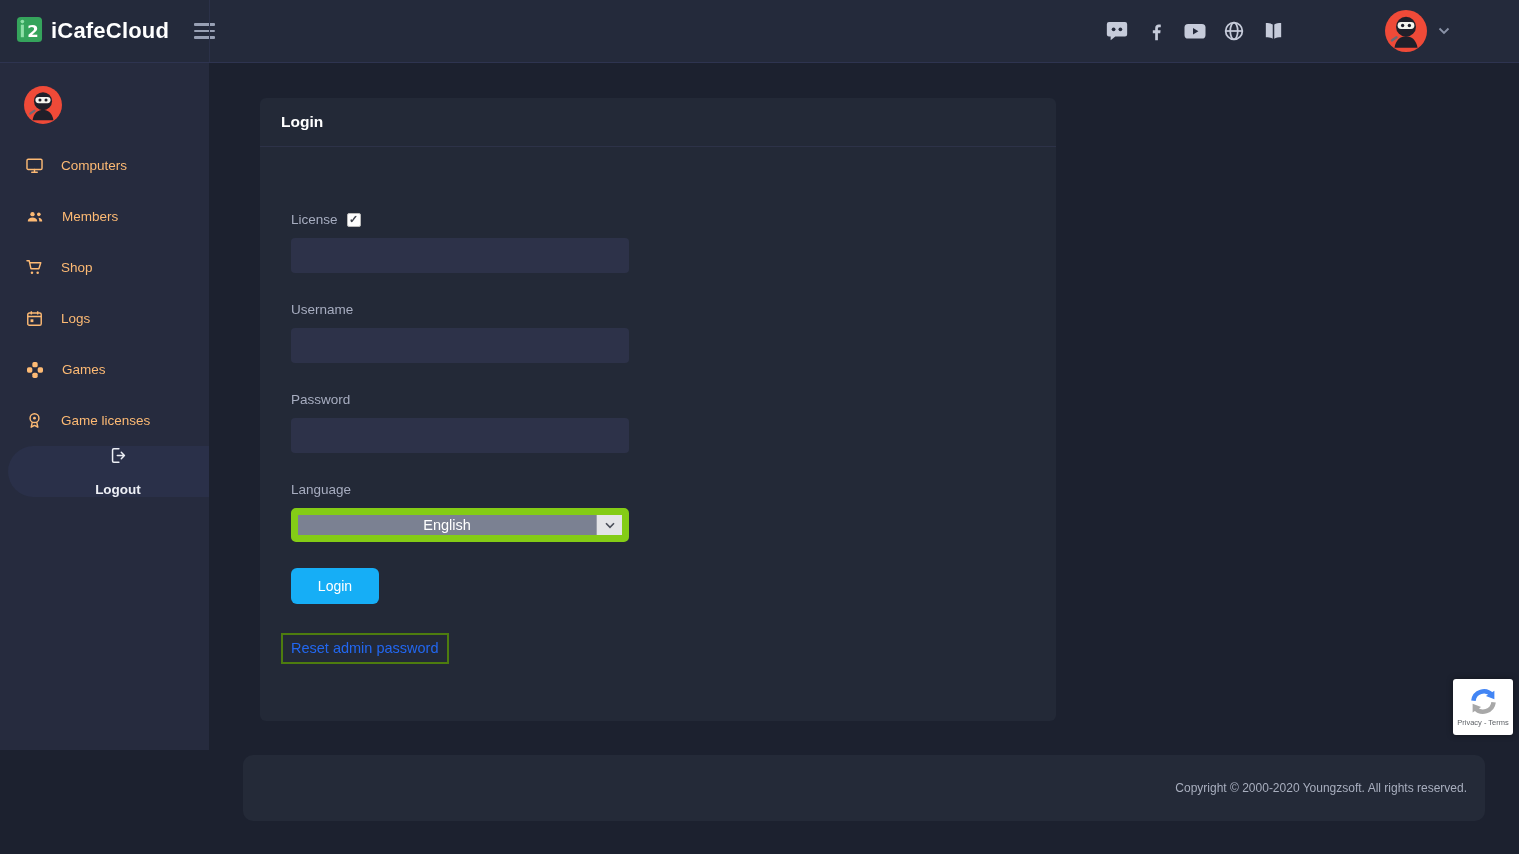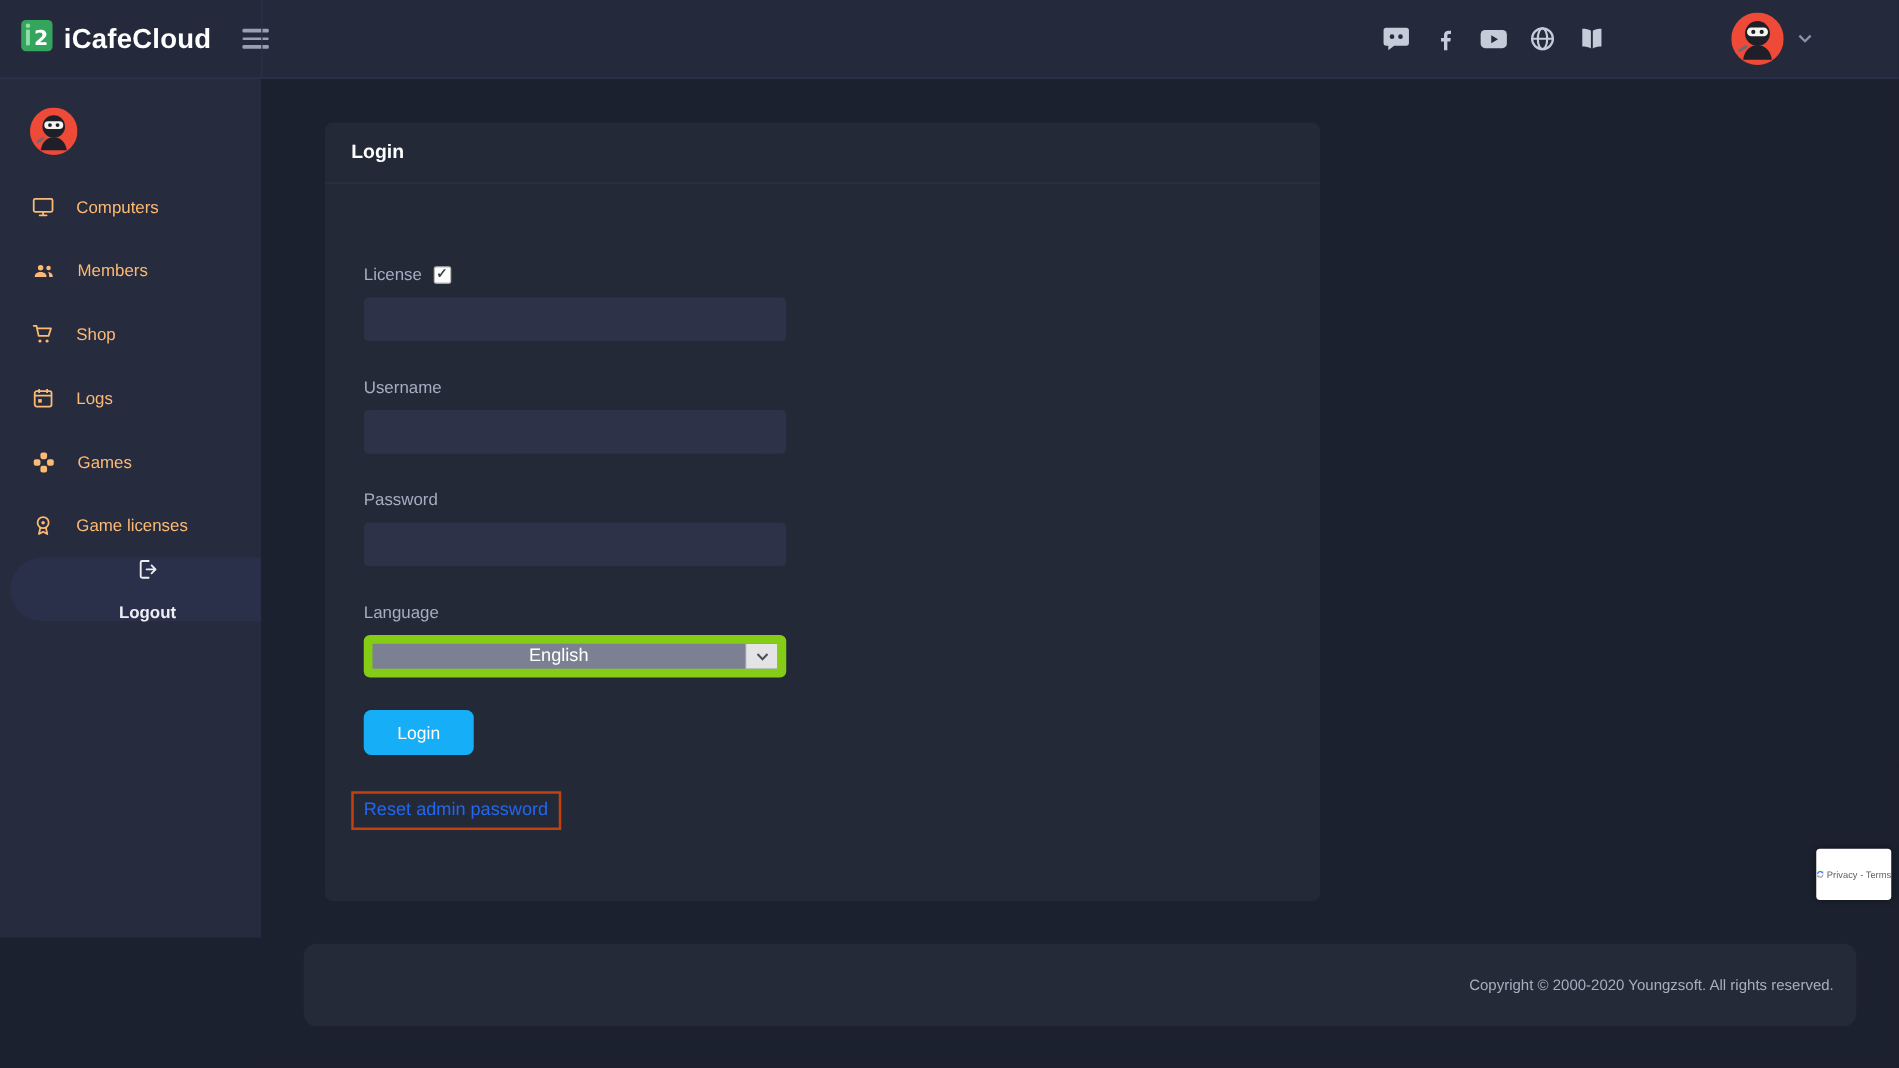--- a/index.html
+++ b/index.html
@@ -96,36 +96,36 @@
 
   .login-btn {
     margin-top:26px; width:88px; height:36px;
     background:#16AEF6; border:none; border-radius:6px;
     color:#FFFFFF; font-size:14px; cursor:pointer; font-family:inherit;
     display:block;
   }
 
   .reset-box {
     display:inline-block; margin-top:29px; margin-left:-10px;
-    border:2px solid #c2410c; padding:4px 8px 5px 8px;
+    border:2px solid #4d7c0f; padding:4px 8px 5px 8px;
   }
   .reset-link { color:#2267F0; font-size:14.5px; text-decoration:none; cursor:pointer; }
 
   .footer {
     position:absolute; left:34px; top:692px; width:1242px; height:66px;
     background:#242A38; border-radius:10px;
     display:flex; align-items:center; justify-content:flex-end;
     padding-right:18px; color:#A8AEBE; font-size:12px;
   }
 
   
   .recaptcha {
-    position:absolute; left:1453px; top:679px; width:60px; height:41px;
+    position:absolute; left:1453px; top:679px; width:60px; height:56px;
     background:#FFFFFF; border-radius:3px; box-shadow:0 0 6px rgba(0,0,0,.4);
-    display:flex; flex-direction:row; align-items:center; justify-content:center; gap:2px;
+    display:flex; flex-direction:column; align-items:center; justify-content:center; gap:2px;
     z-index:10;
   }
   .recaptcha-text { font-size:7.5px; color:#5F6368; white-space:nowrap; }
 </style>
 </head>
 <body>
 
 <header class="topbar">
   <div class="brand">
     <span>

